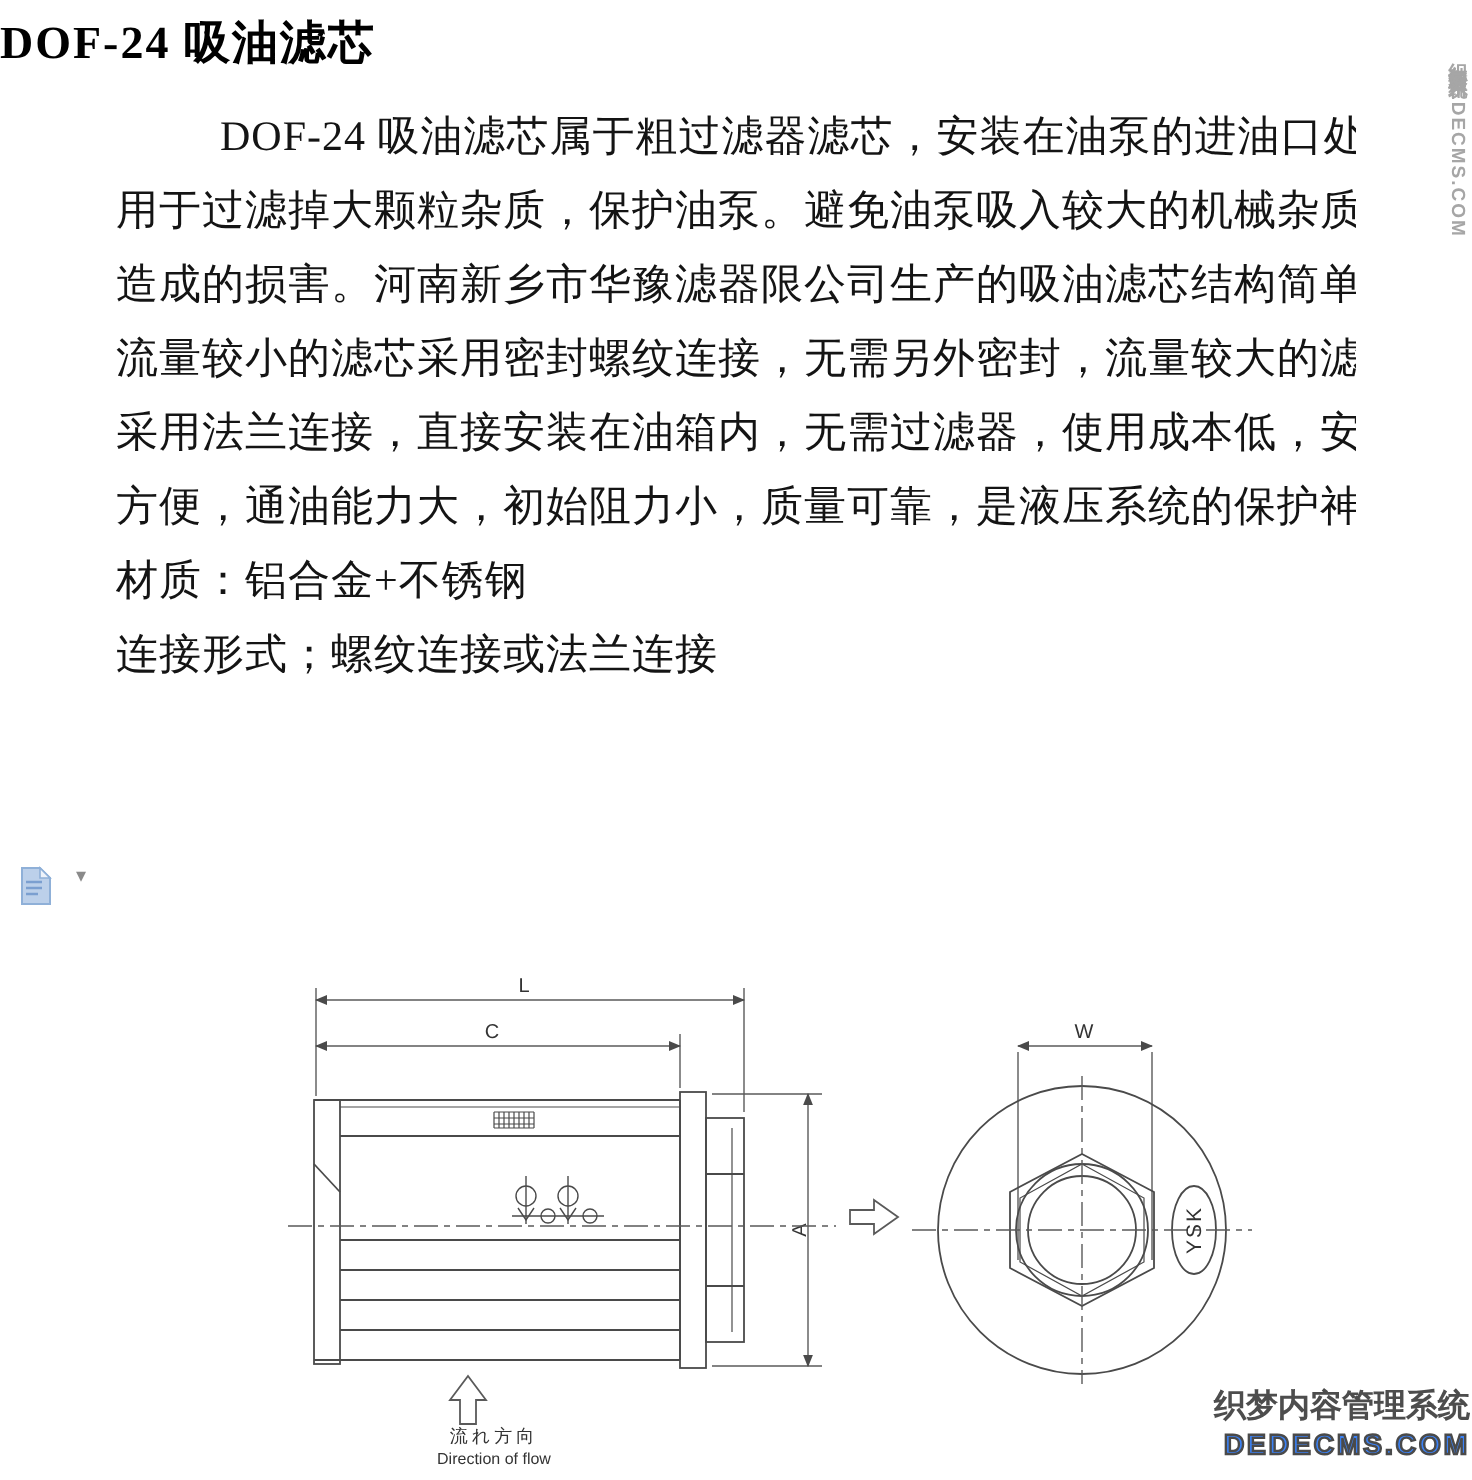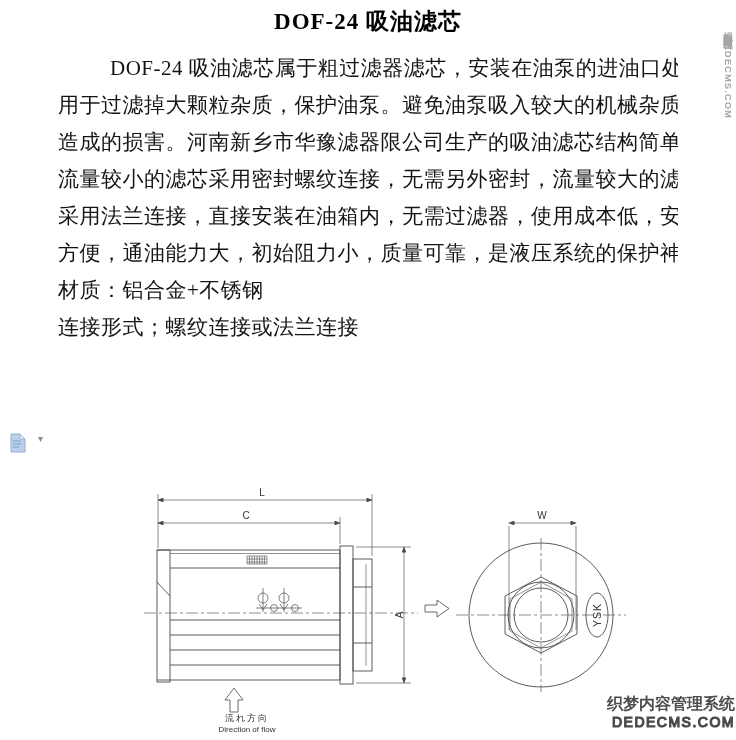--- a/index.html
+++ b/index.html
@@ -4,21 +4,21 @@
 <style>
   html,body{margin:0;padding:0;}
   body{
     width:736px;height:740px;position:relative;overflow:hidden;
     background:#ffffff;
     font-family:"Liberation Serif","DejaVu Serif",serif;
     color:#141414;
   }
   .title{
     margin:0;padding-top:6px;height:38px;
-    text-align:center;font-size:23px;font-weight:bold;color:#000;
+    font-size:23px;font-weight:bold;color:#000;
     font-family:"Liberation Serif","DejaVu Serif",serif;
     letter-spacing:1px;
   }
   .body-text{
     position:absolute;left:58px;top:50px;width:620px;
   }
   .line{
     height:37px;line-height:37px;font-size:21px;white-space:nowrap;
     overflow:hidden;letter-spacing:0.5px;
   }
@@ -37,21 +37,21 @@
   }
   .wm-bottom{
     position:absolute;right:1px;top:695px;z-index:3;text-align:right;
     font-family:"Liberation Sans","DejaVu Sans",sans-serif;line-height:18px;
   }
   .wm-line1{
     font-size:16px;font-weight:bold;color:#4d4d4d;
     text-shadow:1px 1px 0 #fff,-1px 1px 0 #fff,1px -1px 0 #fff,-1px -1px 0 #fff;
   }
   .wm-line2{
-    font-size:14px;font-weight:normal;letter-spacing:1.5px;color:#4d7c0f;
+    font-size:14px;font-weight:bold;letter-spacing:1.5px;color:#3b82f6;
     -webkit-text-stroke:1.2px #4a4a4a;
   }
   svg text{
     font-family:"Liberation Sans","DejaVu Sans",sans-serif;
     fill:#333;stroke:none;
   }
 </style>
 </head>
 <body>
 

